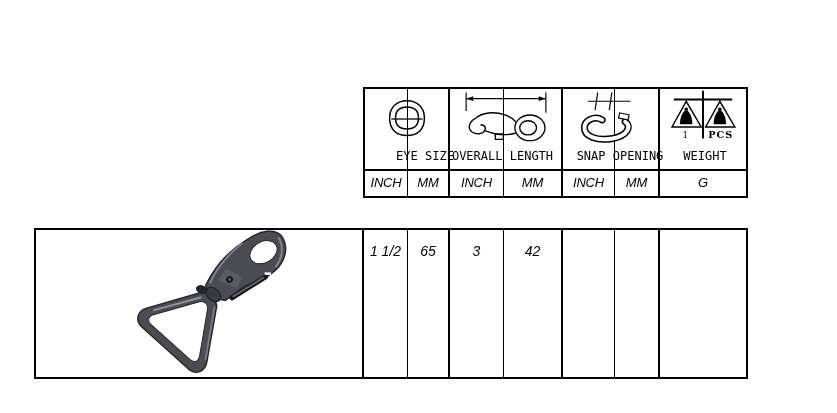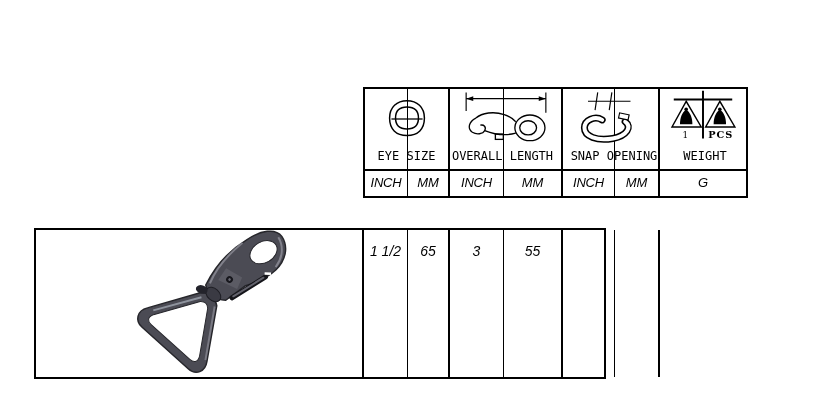--- a/index.html
+++ b/index.html
@@ -3,21 +3,21 @@
 <meta charset="utf-8">
 <style>
   html,body{margin:0;padding:0;}
   body{
     width:837px;height:413px;position:relative;background:#ffffff;
     font-family:"Liberation Sans",sans-serif;color:#000;
     overflow:hidden;
   }
   .tbl{position:absolute;border:2px solid #000;background:#fff;box-sizing:border-box;}
   #spec-header{left:363px;top:87px;width:385px;height:111px;}
-  #product-table{left:34px;top:228px;width:572px;height:151px;}
+  #product-table{left:34px;top:228px;width:714px;height:151px;}
   .vline{position:absolute;top:0;bottom:0;background:#000;}
   .hline{position:absolute;left:0;right:0;background:#000;}
   .cell{position:absolute;display:flex;align-items:center;justify-content:center;font-style:italic;}
   .group-icon{position:absolute;top:4px;height:52px;display:flex;align-items:center;justify-content:center;}
   .group-label{
     position:absolute;top:57px;height:19px;display:flex;align-items:center;justify-content:center;
     font-family:"DejaVu Sans Mono",monospace;font-size:12px;white-space:pre;
   }
   .unit{top:82px;height:23px;font-size:13px;letter-spacing:-0.2px;}
   .val{top:11px;height:20px;font-size:14px;}
@@ -42,21 +42,21 @@
 
     <div class="group-icon" style="left:0;width:83px;">
       <svg width="44" height="44" viewBox="0 0 48 46">
         <g fill="none" stroke="#000" stroke-width="1.6">
           <path d="M24,3 C35,3 43,10 43,22 C43,34 36,41 24,41 C12,41 5,34 5,22 C5,10 13,3 24,3 Z"></path>
           <path d="M24,10 C32,10 36.5,14.5 36.5,22 C36.5,29.5 32,34 24,34 C16,34 11.5,29.5 11.5,22 C11.5,14.5 16,10 24,10 Z"></path>
           <line x1="7" y1="23" x2="41" y2="23" stroke-width="1.4"></line>
         </g>
       </svg>
     </div>
-    <div class="group-label" style="left:0;width:83px;">EYE SIZE</div>
+    <div class="group-label" style="left:12px;width:96px;">EYE SIZE</div>
 
     <div class="group-icon" style="left:85px;width:111px;">
       <svg width="102" height="62" viewBox="0 0 104 70">
         <g fill="none" stroke="#000" stroke-width="1.3">
           <line x1="7" y1="12" x2="97" y2="12"></line>
           <line x1="7" y1="5" x2="7" y2="26"></line>
           <line x1="97" y1="5" x2="97" y2="28"></line>
           <path d="M7,12 l8,-2.8 v5.6 z" fill="#000" stroke="none"></path>
           <path d="M97,12 l-8,-2.8 v5.6 z" fill="#000" stroke="none"></path>
         </g>
@@ -77,21 +77,21 @@
         <g stroke="#000" stroke-width="1.3" fill="none">
           <line x1="20" y1="15" x2="68" y2="15"></line>
           <line x1="31" y1="5" x2="28" y2="25"></line>
           <line x1="47" y1="5" x2="44" y2="25"></line>
         </g>
         <path d="M62,38 C70,44 64,54 48,57 C30,60 16,55 16,45 C16,36 28,31 36,36" fill="none" stroke="#000" stroke-width="8" stroke-linecap="round"></path>
         <path d="M62,38 C70,44 64,54 48,57 C30,60 16,55 16,45 C16,36 28,31 36,36" fill="none" stroke="#fff" stroke-width="4.5" stroke-linecap="round"></path>
         <rect x="55" y="29" width="11" height="6" fill="#fff" stroke="#000" stroke-width="1.3" transform="rotate(12 60 32)"></rect>
       </svg>
     </div>
-    <div class="group-label" style="left:196px;width:106px;text-align:right;">SNAP OPENING</div>
+    <div class="group-label" style="left:202px;width:106px;text-align:right;">SNAP OPENING</div>
 
     <div class="group-icon" style="left:295px;width:86px;">
       <svg width="76" height="62" viewBox="0 0 84 70">
         <line x1="42" y1="3" x2="42" y2="57" stroke="#000" stroke-width="2.2"></line>
         <line x1="9" y1="13" x2="75" y2="13" stroke="#000" stroke-width="2.2"></line>
         <path d="M23,15 L7,44 L40,44 Z" fill="#fff" stroke="#000" stroke-width="1.6"></path>
         <path d="M61,15 L45,44 L78,44 Z" fill="#fff" stroke="#000" stroke-width="1.6"></path>
         <circle cx="23" cy="24" r="2" fill="#000"></circle>
         <path d="M23,24 C18,28 16,34 16,41 L30,41 C30,34 28,28 23,24 Z" fill="#000"></path>
         <circle cx="61" cy="24" r="2" fill="#000"></circle>
@@ -147,19 +147,19 @@
 
           <ellipse cx="0" cy="-2" rx="8.5" ry="6" fill="#3a3a43" stroke="#1d1d23" stroke-width="1"></ellipse>
           <ellipse cx="-12" cy="2" rx="6" ry="4.2" transform="rotate(-25 -12 2)" fill="#23232b"></ellipse>
         </g>
       </svg>
     </div>
 
     <div class="cell val" style="left:328px;width:43px;">1 1/2</div>
     <div class="cell val" style="left:372px;width:40px;">65</div>
     <div class="cell val" style="left:414px;width:53px;">3</div>
-    <div class="cell val" style="left:468px;width:57px;">55</div>
+    <div class="cell val" style="left:468px;width:57px;">42</div>
     <div class="cell val" style="left:527px;width:51px;"></div>
     <div class="cell val" style="left:579px;width:43px;"></div>
     <div class="cell val" style="left:624px;width:86px;"></div>
   </div>
 
 </div>
 
 </body></html>

